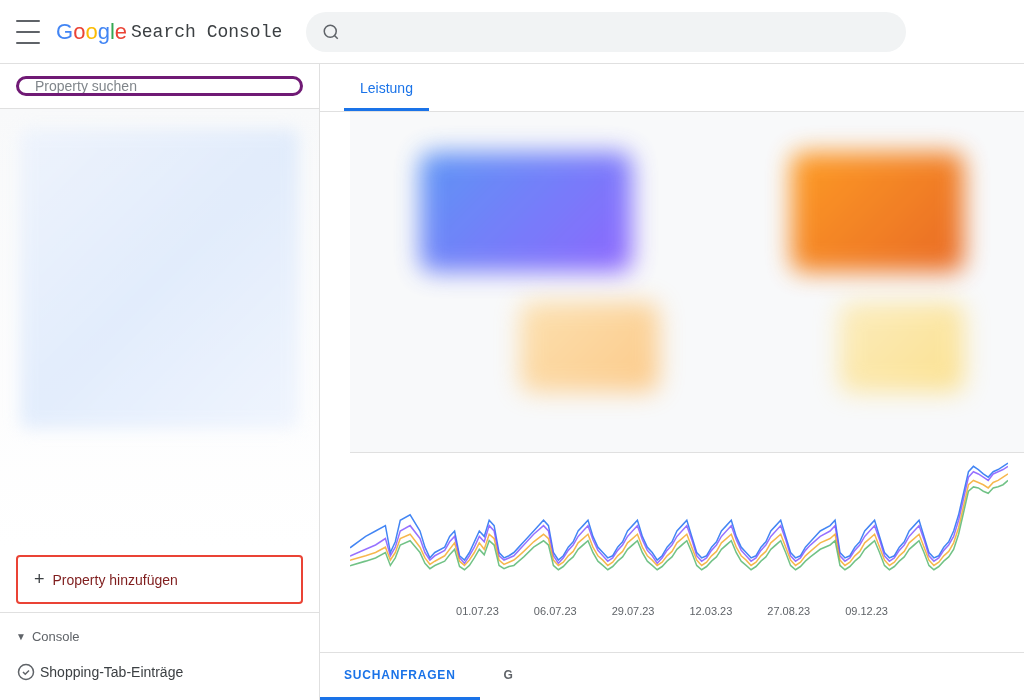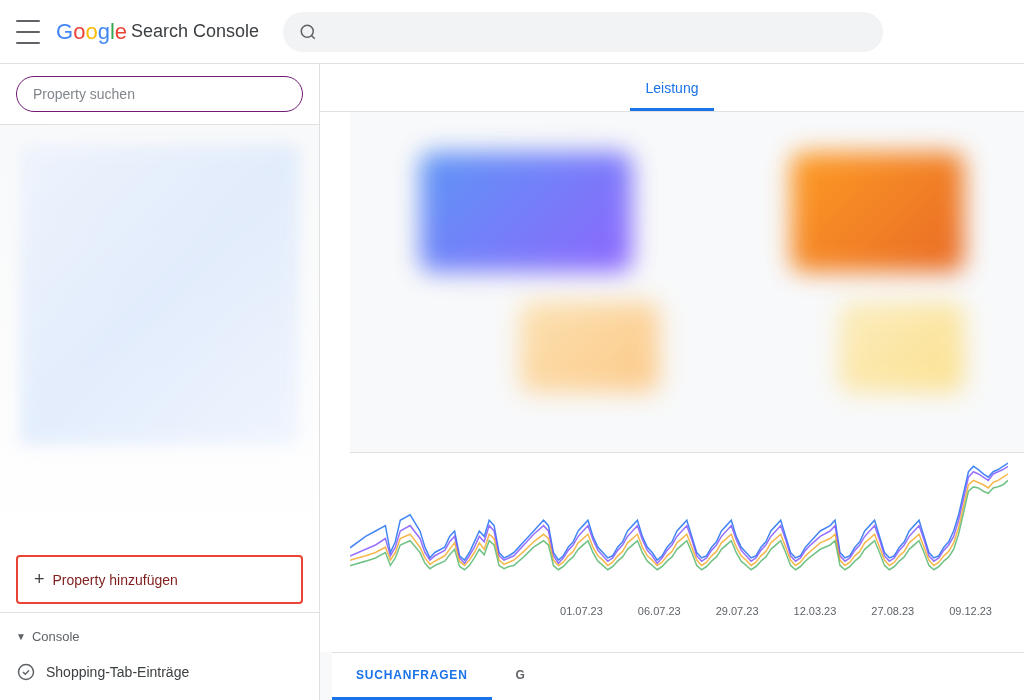--- a/index.html
+++ b/index.html
@@ -55,20 +55,21 @@
     .google-logo .g2 { color: #4285f4; }
     .google-logo .l { color: #34a853; }
     .google-logo .e { color: #ea4335; }
 
     .app-title {
       font-size: 18px;
       color: #3c4043;
       font-weight: 400;
       margin-right: 24px;
       flex-shrink: 0;
+      font-family: Liberation Mono, monospace;
     }
 
     .search-bar {
       flex: 1;
       max-width: 600px;
       height: 40px;
       background: #f1f3f4;
       border-radius: 24px;
       display: flex;
       align-items: center;
@@ -96,22 +97,22 @@
       flex-shrink: 0;
       overflow: hidden;
     }
 
     .property-search-container {
       padding: 12px 16px;
       border-bottom: 1px solid #e0e0e0;
     }
     .property-search-input {
       width: 100%;
-      height: 36px;
-      border: 1px solid #701a75;
+      height: 20px;
+      border: 3px solid #701a75;
       border-radius: 18px;
       padding: 0 16px;
       font-size: 14px;
       color: #3c4043;
       outline: none;
       background: #fff;
     }
     .property-search-input::placeholder {
       color: #80868b;
     }
@@ -172,21 +173,21 @@
       color: #5f6368;
       cursor: pointer;
     }
     .chevron-icon {
       font-size: 10px;
       color: #5f6368;
     }
     .shopping-item {
       display: flex;
       align-items: center;
-      gap: 10px;
+      gap: 4px;
       padding: 10px 16px;
       cursor: pointer;
     }
     .shopping-item-icon {
       width: 20px;
       height: 20px;
       display: flex;
       align-items: center;
       justify-content: center;
       color: #5f6368;
@@ -205,21 +206,20 @@
     }
 
     
     .tab-bar {
       background: #fff;
       border-bottom: 1px solid #e0e0e0;
       padding: 0 24px;
       display: flex;
       align-items: flex-end;
       height: 48px;
-      justify-content: center;
     }
     .tab-item {
       padding: 12px 16px;
       font-size: 14px;
       color: #1a73e8;
       font-weight: 500;
       border-bottom: 3px solid #1a73e8;
       cursor: pointer;
     }
 
@@ -294,32 +294,32 @@
     }
 
     
     .chart-svg {
       width: 100%;
       height: 140px;
     }
 
     .x-axis-labels {
       display: flex;
-      justify-content: flex-end;
+      justify-content: center;
       padding: 0 16px;
       font-size: 11px;
       color: #5f6368;
       gap: 35px;
     }
 
     
     .bottom-tabs {
       position: absolute;
       bottom: 0;
-      left: 12px;
+      left: 0;
       right: 0;
       height: 48px;
       background: #fff;
       border-top: 1px solid #e0e0e0;
       display: flex;
       align-items: center;
     }
     .bottom-tab {
       padding: 0 24px;
       height: 100%;

